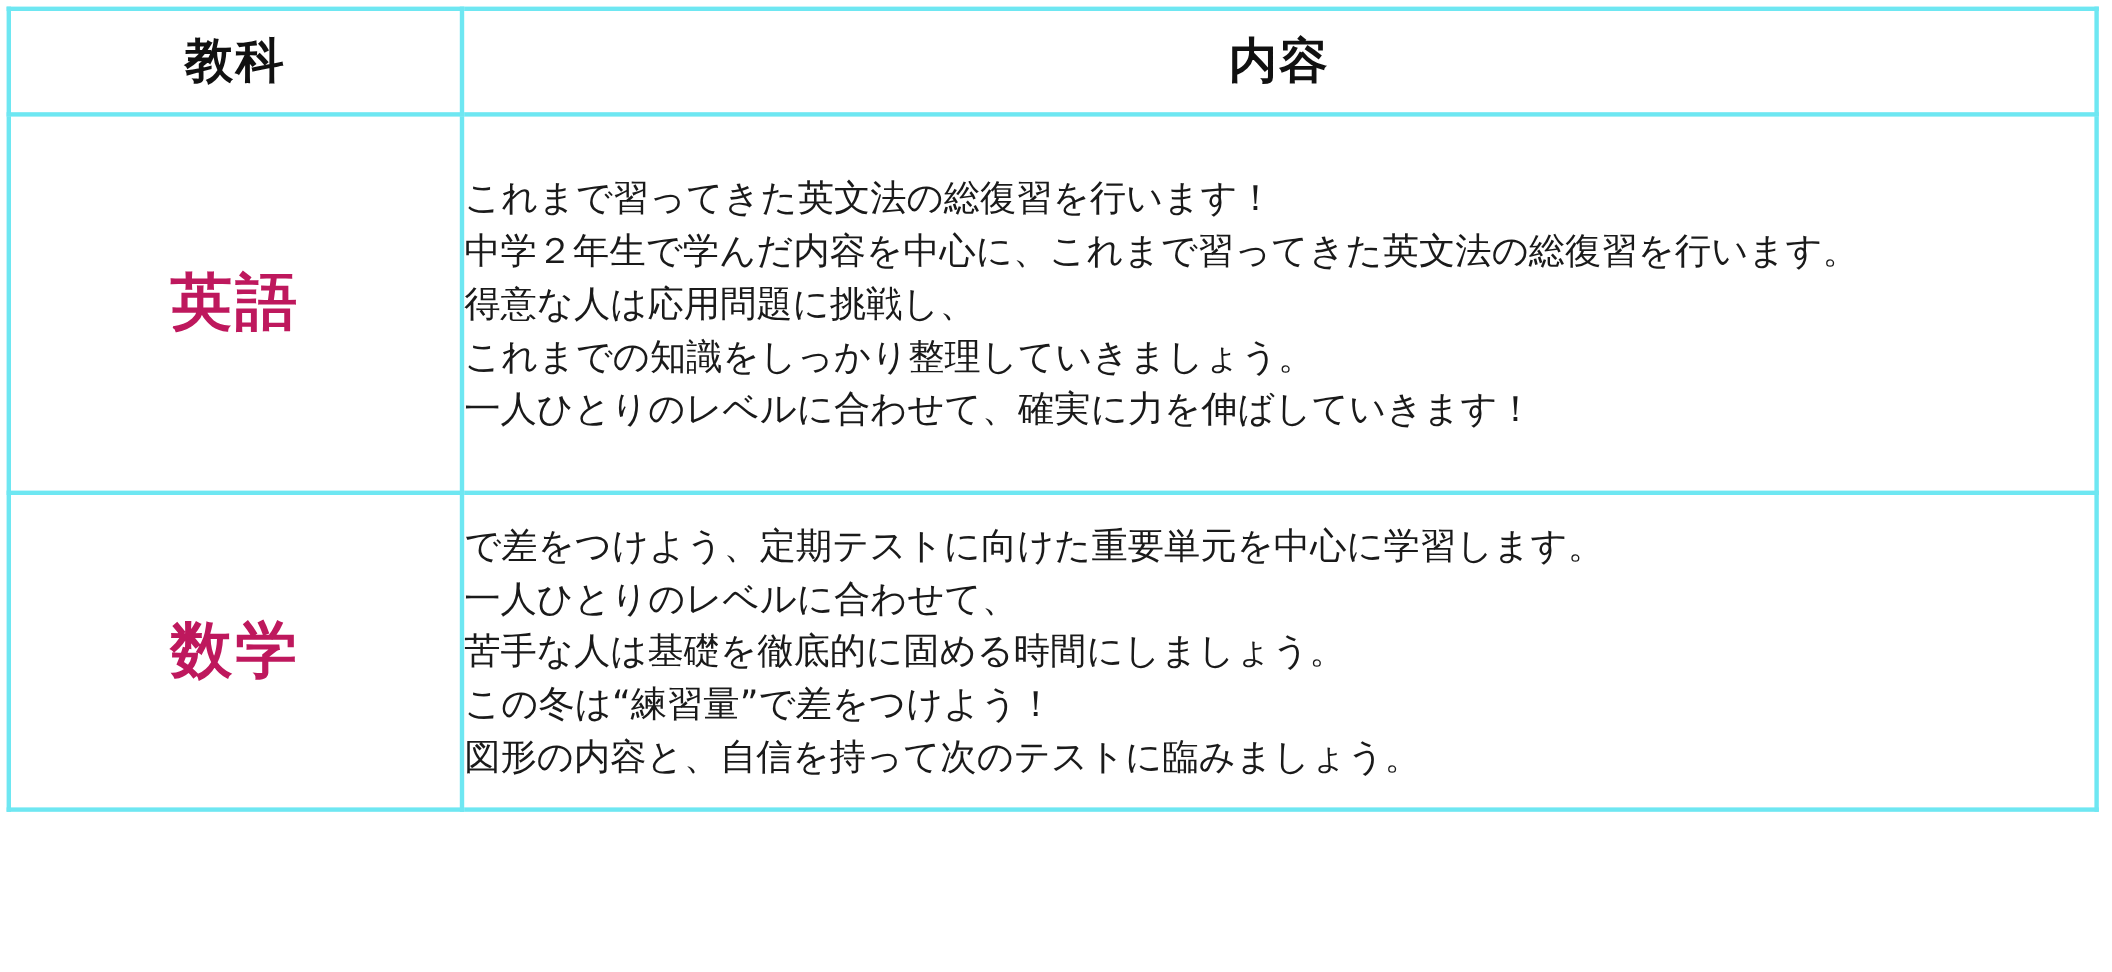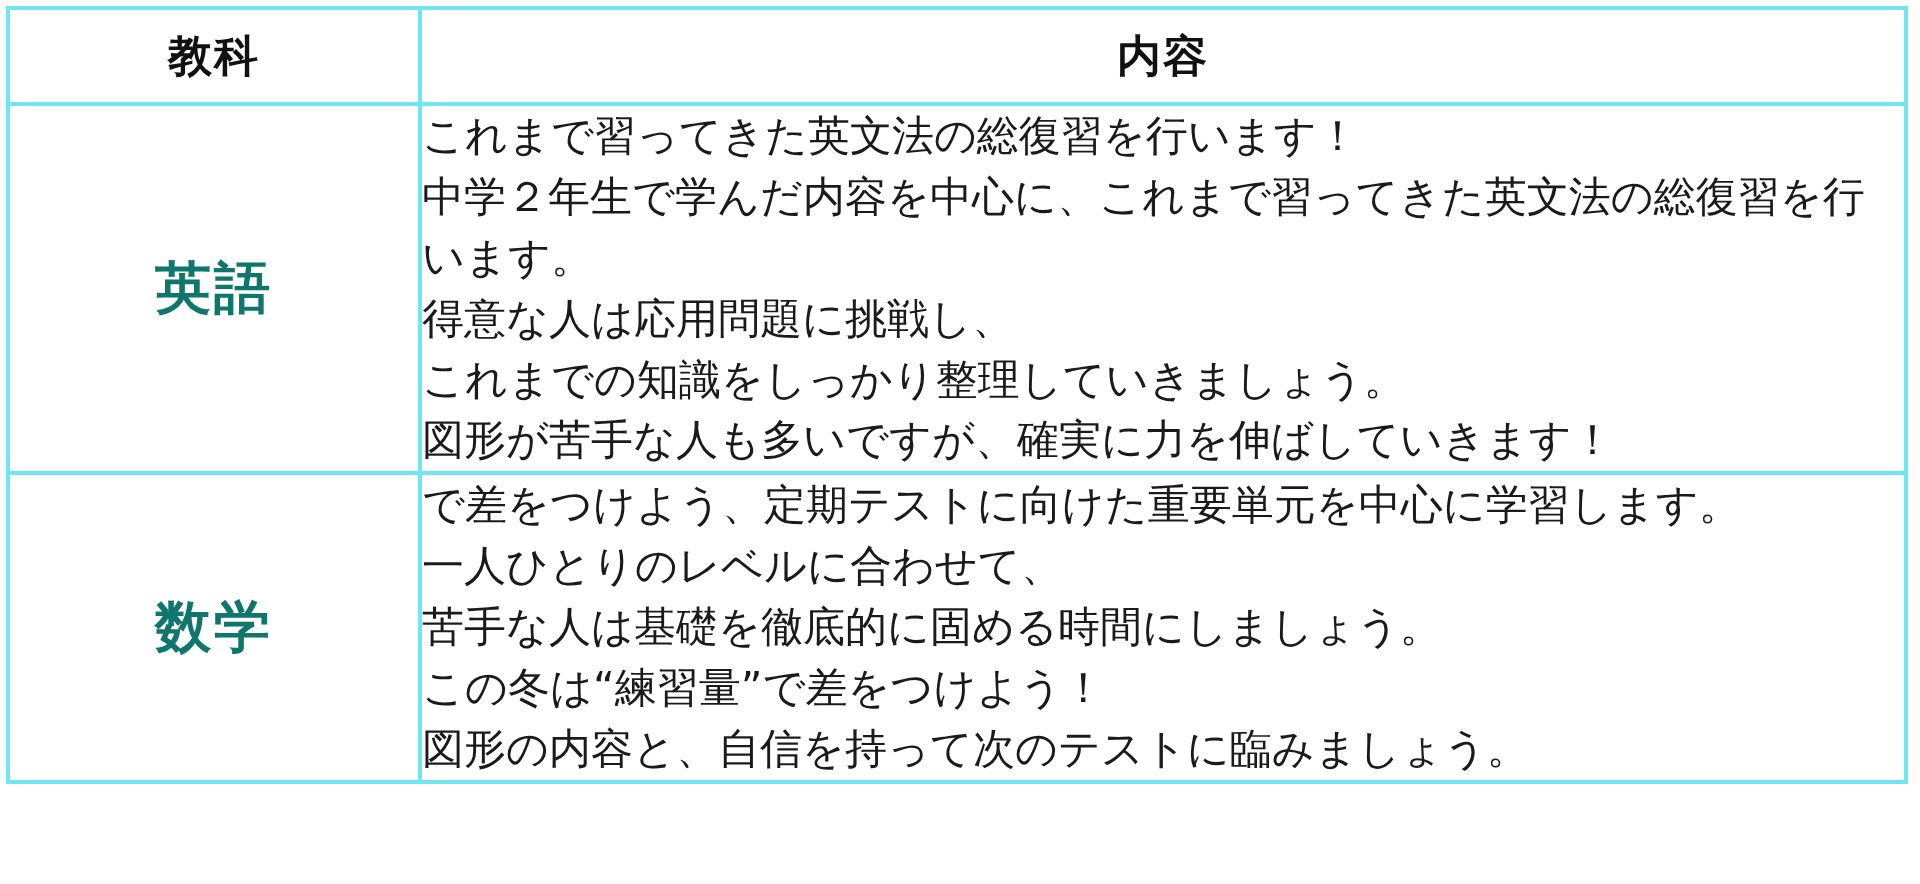--- a/index.html
+++ b/index.html
@@ -40,27 +40,27 @@
     color: #111111;
     letter-spacing: 2px;
     height: 92px;
     line-height: 92px;
     font-family: "DejaVu Sans", "Liberation Sans", sans-serif;
   }
   .subject-cell {
     text-align: center;
     font-weight: bold;
     font-size: 56px;
-    color: #0f766e;
+    color: #be185d;
     letter-spacing: 3px;
     font-family: "DejaVu Sans", "Liberation Sans", sans-serif;
   }
   .content-cell {
     padding: 14px 18px 18px 14px;
-    font-size: 42px;
+    font-size: 33px;
     line-height: 1.45;
     color: #1a1a1a;
     font-family: "DejaVu Sans", "Liberation Sans", sans-serif;
     font-weight: 400;
   }
   .content-cell .line {
     display: block;
     white-space: normal;
   }
   .row-english .content-cell { height: 340px; }
@@ -82,21 +82,21 @@
       </tr>
     </thead>
     <tbody>
       <tr class="row-english">
         <td class="subject-cell">英語</td>
         <td class="content-cell">
           <span class="line">これまで習ってきた英文法の総復習を行います！</span>
           <span class="line">中学２年生で学んだ内容を中心に、これまで習ってきた英文法の総復習を行います。</span>
           <span class="line">得意な人は応用問題に挑戦し、</span>
           <span class="line">これまでの知識をしっかり整理していきましょう。</span>
-          <span class="line">図形が苦手な人も多いですが、確実に力を伸ばしていきます！</span>
+          <span class="line">一人ひとりのレベルに合わせて、確実に力を伸ばしていきます！</span>
         </td>
       </tr>
       <tr class="row-math">
         <td class="subject-cell">数学</td>
         <td class="content-cell">
           <span class="line">で差をつけよう、定期テストに向けた重要単元を中心に学習します。</span>
           <span class="line">一人ひとりのレベルに合わせて、</span>
           <span class="line">苦手な人は基礎を徹底的に固める時間にしましょう。</span>
           <span class="line">この冬は“練習量”で差をつけよう！</span>
           <span class="line">図形の内容と、自信を持って次のテストに臨みましょう。</span>

